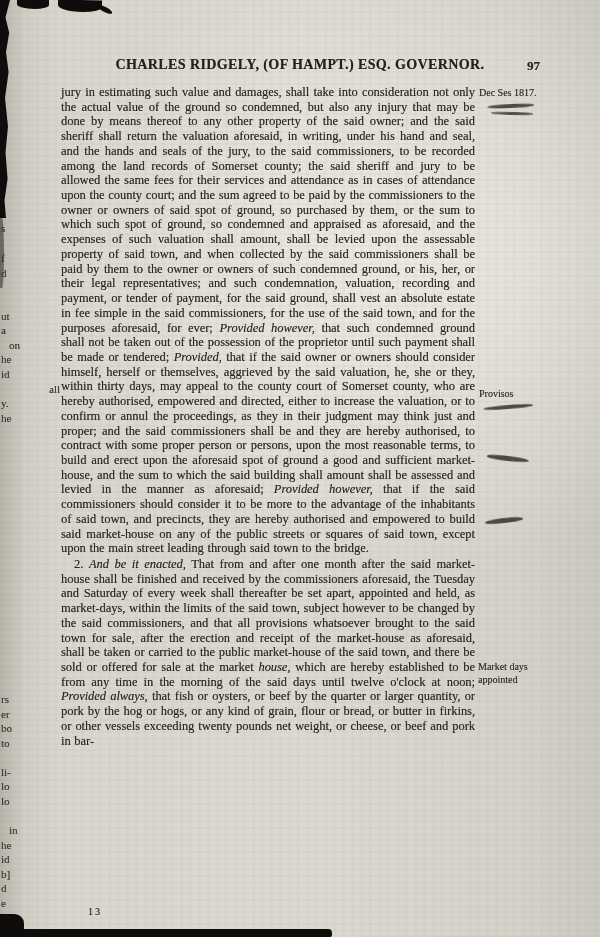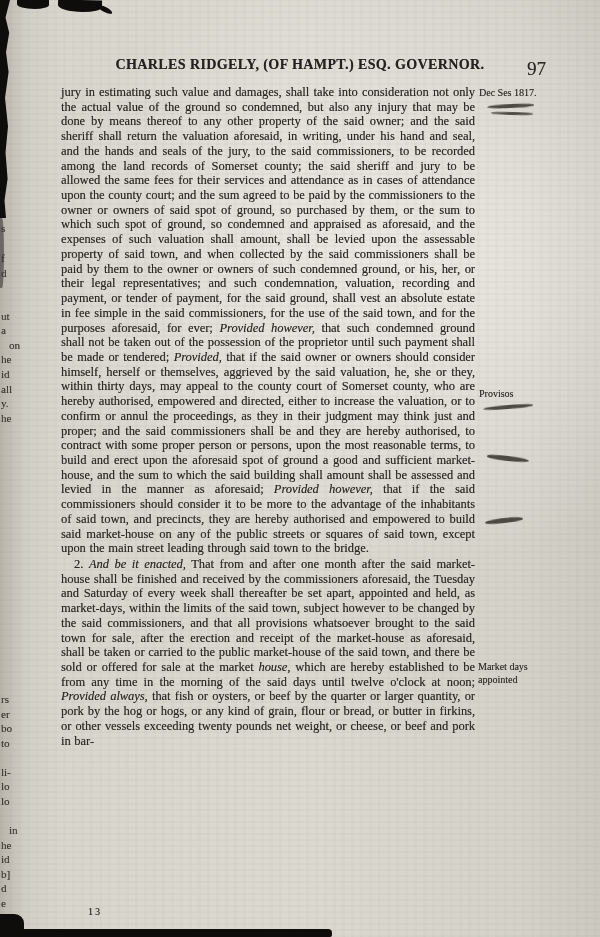--- a/index.html
+++ b/index.html
@@ -25,22 +25,23 @@
 
   
   .header-title {
     position: absolute; left: 80px; top: 57px; width: 440px;
     text-align: center; font-weight: bold; font-size: 14px;
     letter-spacing: 0.4px; color: #24221e;
     text-shadow: 0.2px 0.2px 0.5px rgba(36,34,30,0.5);
   }
   .page-number {
     position: absolute; left: 527px; top: 58px;
-    font-size: 19px; color: #2a2823;
+    font-size: 13px; color: #2a2823;
     text-shadow: 0.2px 0.2px 0.5px rgba(42,40,35,0.45);
+    font-weight: bold;
   }
 
   
   .textblock {
     position: absolute; left: 61px; top: 85px; width: 414px;
     font-size: 12.4px; line-height: 14.72px; color: #2b2823;
     text-align: justify; word-spacing: 0.6px;
     text-shadow: 0.2px 0.2px 0.5px rgba(43,40,35,0.5);
   }
   .textblock p { margin: 0; }
@@ -108,21 +109,21 @@
 
   <div class="fragments">
       <span style="top: 222px;">s</span>
       <span style="top: 252px;">f</span>
       <span style="top: 267px;">d</span>
       <span style="top: 310px;">ut</span>
       <span style="top: 324px;">a</span>
       <span style="top: 339px; padding-left: 8px;">on</span>
       <span style="top: 353px;">he</span>
       <span style="top: 368px;">id</span>
-      <span style="top: 383px;">all</span>
+      <span style="top: 383px; padding-left: 48px;">all</span>
       <span style="top: 397px;">y.</span>
       <span style="top: 412px;">he</span>
       <span style="top: 693px;">rs</span>
       <span style="top: 708px;">er</span>
       <span style="top: 722px;">bo</span>
       <span style="top: 737px;">to</span>
       <span style="top: 766px;">li-</span>
       <span style="top: 780px;">lo</span>
       <span style="top: 795px;">lo</span>
       <span style="top: 824px; margin-left: 8px;">in</span>

